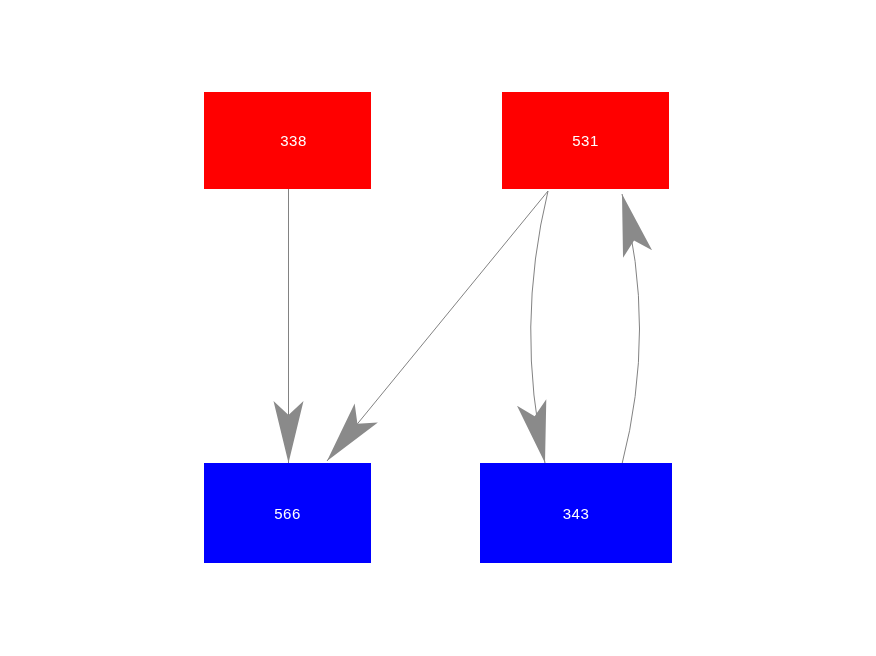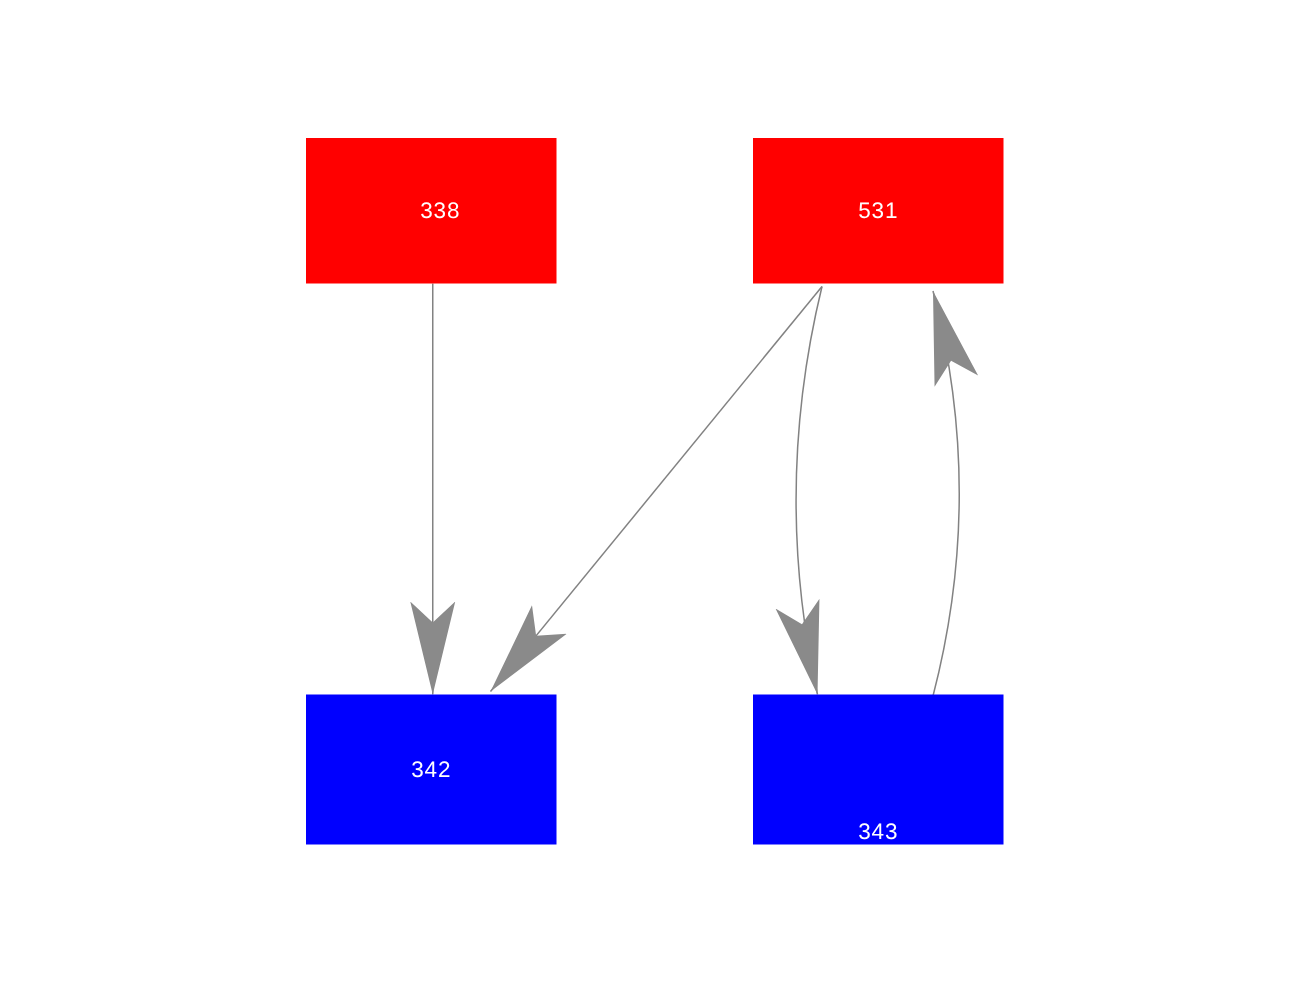--- a/index.html
+++ b/index.html
@@ -31,21 +31,21 @@
   .node-blue { background: #0000ff; }
   .node-label {
     color: #ffffff;
     font-size: 15px;
     letter-spacing: 0.5px;
   }
   
   #n338 { left: 204px; top:  92px; width: 167px; height:  97px; padding-left: 12px; }
   #n339 { left: 502px; top:  92px; width: 167px; height:  97px; }
   #n342 { left: 204px; top: 463px; width: 167px; height: 100px; }
-  #n343 { left: 502px; top: 463px; width: 167px; height: 100px; align-items: flex-end; }
+  #n343 { left: 480px; top: 463px; width: 192px; height: 100px; }
   .edge {
     fill: none;
     stroke: #828282;
     stroke-width: 1;
   }
 </style>
 </head>
 <body>
 
 <div class="canvas">
@@ -68,20 +68,20 @@
 
   <div id="n338" class="node node-red">
     <span class="node-label">338</span>
   </div>
 
   <div id="n339" class="node node-red">
     <span class="node-label">531</span>
   </div>
 
   <div id="n342" class="node node-blue">
-    <span class="node-label">342</span>
+    <span class="node-label">566</span>
   </div>
 
   <div id="n343" class="node node-blue">
     <span class="node-label">343</span>
   </div>
 
 </div>
 
 </body></html>

